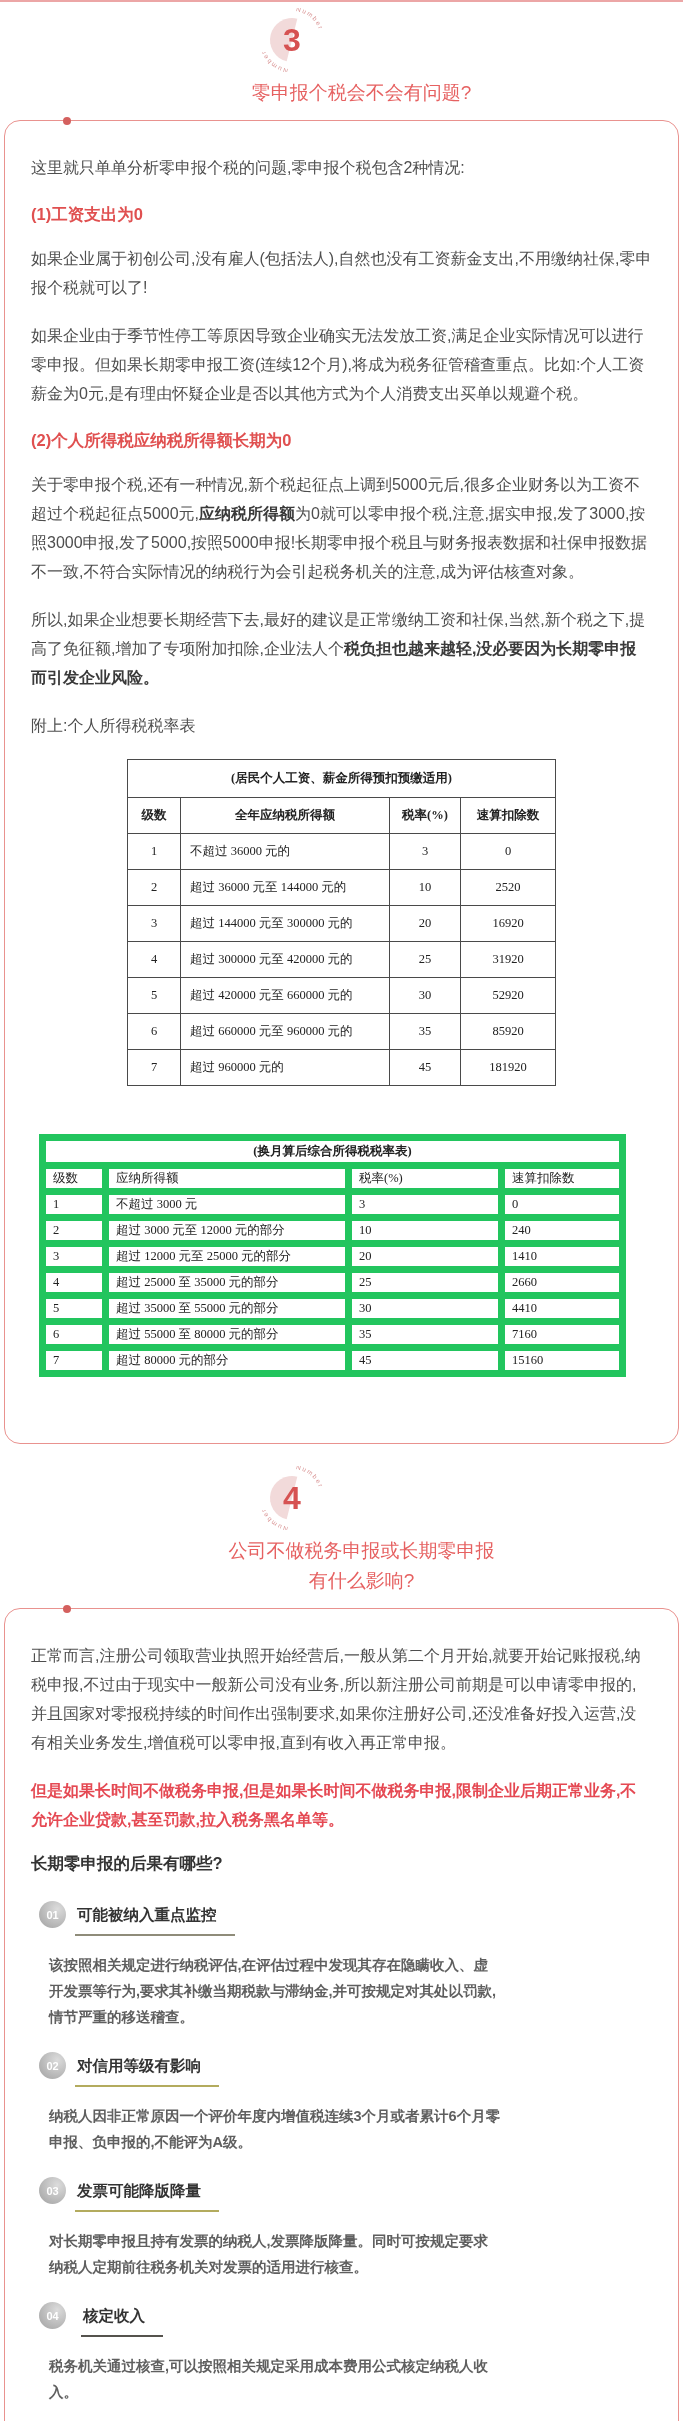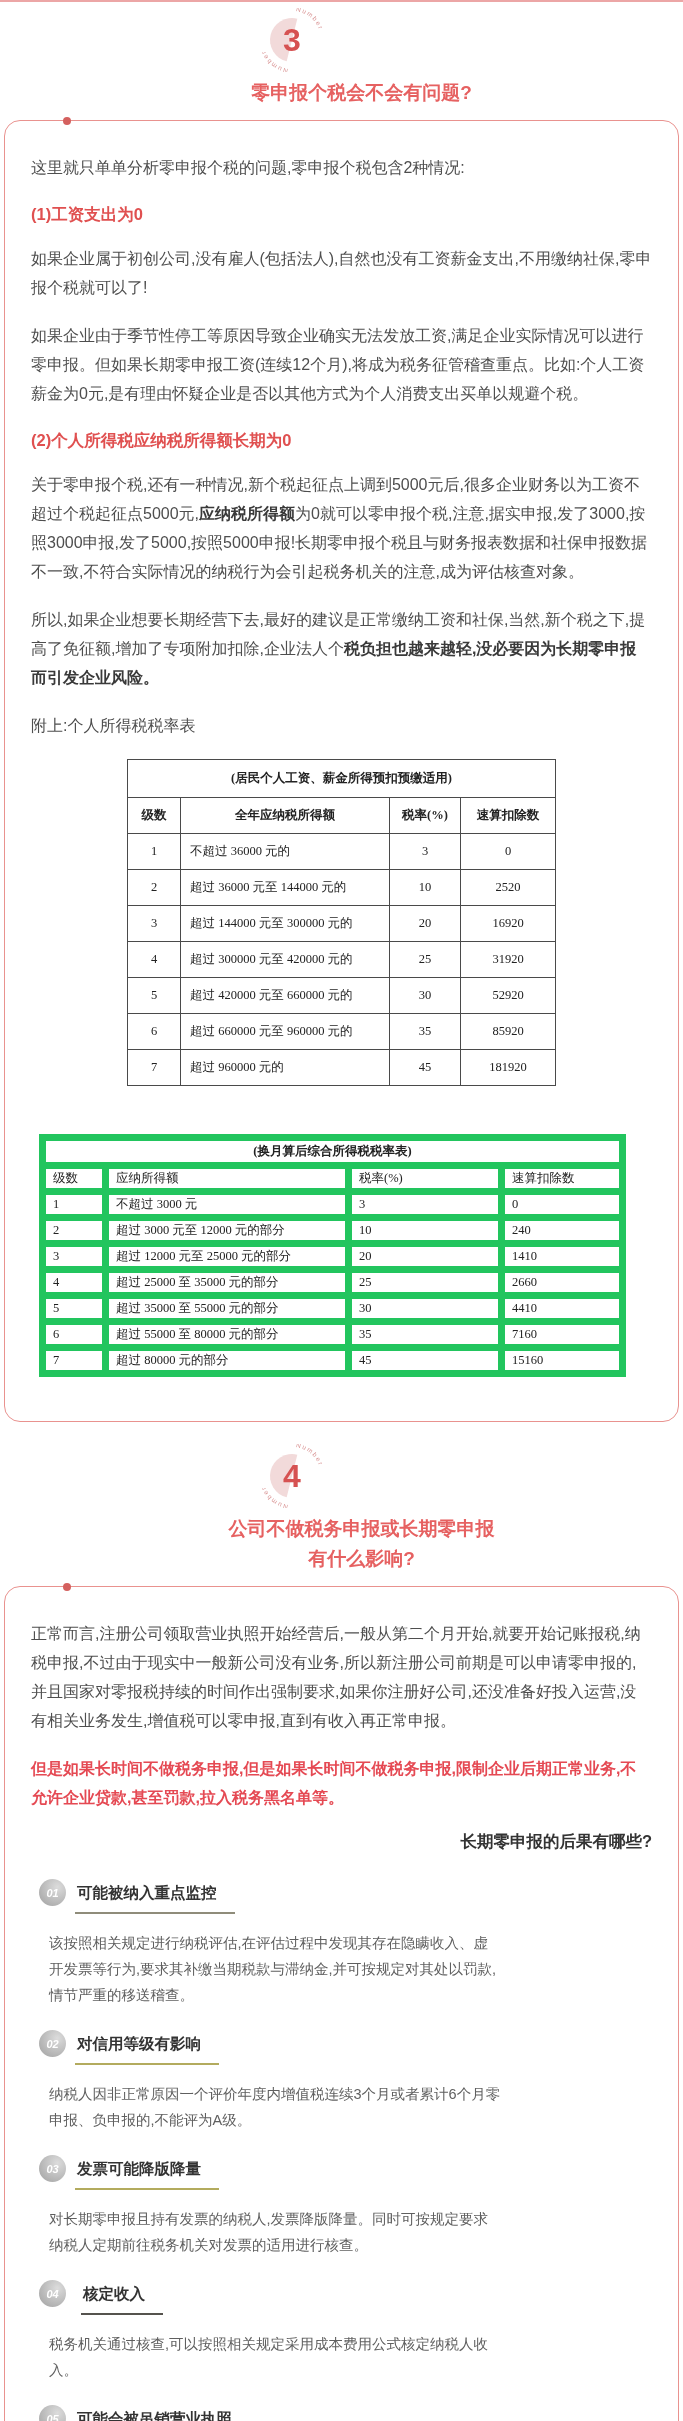--- a/index.html
+++ b/index.html
@@ -8,31 +8,31 @@
     background:#ffffff;
     font-family:"Liberation Sans", sans-serif;
     color:#4e4e4e;
   }
   .top-line{height:2px;background:#eca6a6;margin-bottom:2px;}
 
   
   .sec-header{text-align:center;padding-top:4px;}
   .badge-wrap{display:inline-block;transform:translateX(-50px);height:60px;}
   .sec-title{
-    color:#e66161;font-size:19px;font-weight:bold;
+    color:#e66161;font-size:19px;font-weight:normal;
     line-height:30px;margin:2px 16px 12px;padding-left:40px;
   }
 
   
   .content-box{
     position:relative;
     border:1px solid #e9928f;
     border-radius:16px;
     margin:0 4px 18px;
-    padding:32px 26px 42px;
+    padding:32px 26px 64px;
   }
   .pin-dot{
     position:absolute;top:-4px;left:58px;
     width:8px;height:8px;border-radius:50%;
     background:#d4605e;
   }
 
   p.body{font-size:16px;line-height:29px;margin:0 0 19px;}
   p.body .b{font-weight:bold;color:#3a3a3a;}
   .subhead{color:#e05050;font-size:16.5px;font-weight:bold;margin:2px 0 17px;line-height:26px;}
@@ -65,38 +65,37 @@
     border:7px solid #22c55e;font-size:12.5px;font-weight:normal;
     padding:2px 7px;text-align:left;line-height:15px;
   }
   .t2 .cap{text-align:center;font-weight:bold;padding:3px 0;}
   .t2 .c-lvl{width:42px;}
   .t2 .c-desc{width:222px;}
   .t2 .c-rate{width:132px;}
   .t2 .c-ded{width:100px;}
 
   
-  .list-title{font-size:16.5px;font-weight:bold;color:#333;margin:4px 0 26px;text-align:right;}
+  .list-title{font-size:16.5px;font-weight:bold;color:#333;margin:4px 0 26px;}
   .item-head{display:flex;align-items:flex-start;margin:0 0 16px 8px;}
   .num-badge{
     flex:0 0 auto;width:27px;height:27px;border-radius:50%;
     background:radial-gradient(circle at 68% 30%, #dcdcdc, #a0a0a0);
     color:#fff;font-size:11px;font-weight:bold;
     display:flex;align-items:center;justify-content:center;
     margin-right:9px;
-    font-style:italic;
   }
   .item-title{
     font-weight:bold;color:#333;font-size:15.5px;
     border-bottom:2px solid #fca5a5;
     padding:4px 18px 8px 2px;
   }
   .item-body{
     font-size:14.5px;line-height:26px;color:#5f5f5f;
-    max-width:452px;margin:0 0 22px 18px;
+    max-width:452px;margin:0 0 22px 18px;font-weight:bold;
   }
 
   svg text{font-family:"Liberation Sans", sans-serif;}
 </style>
 </head>
 <body>
 
 <div class="top-line"></div>
 
 <div class="sec-header">

